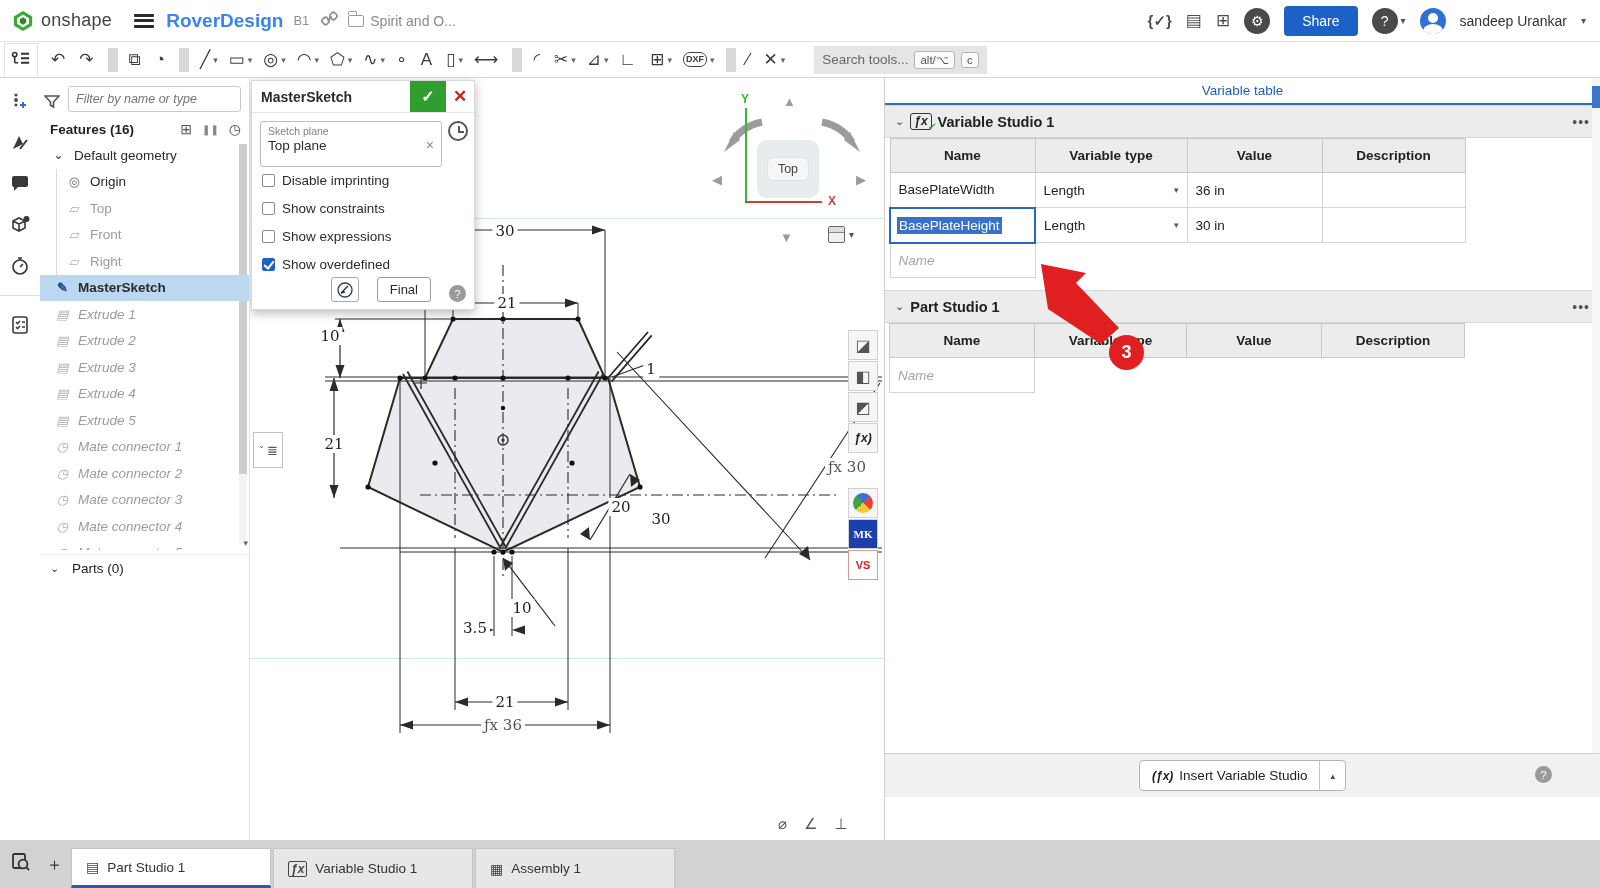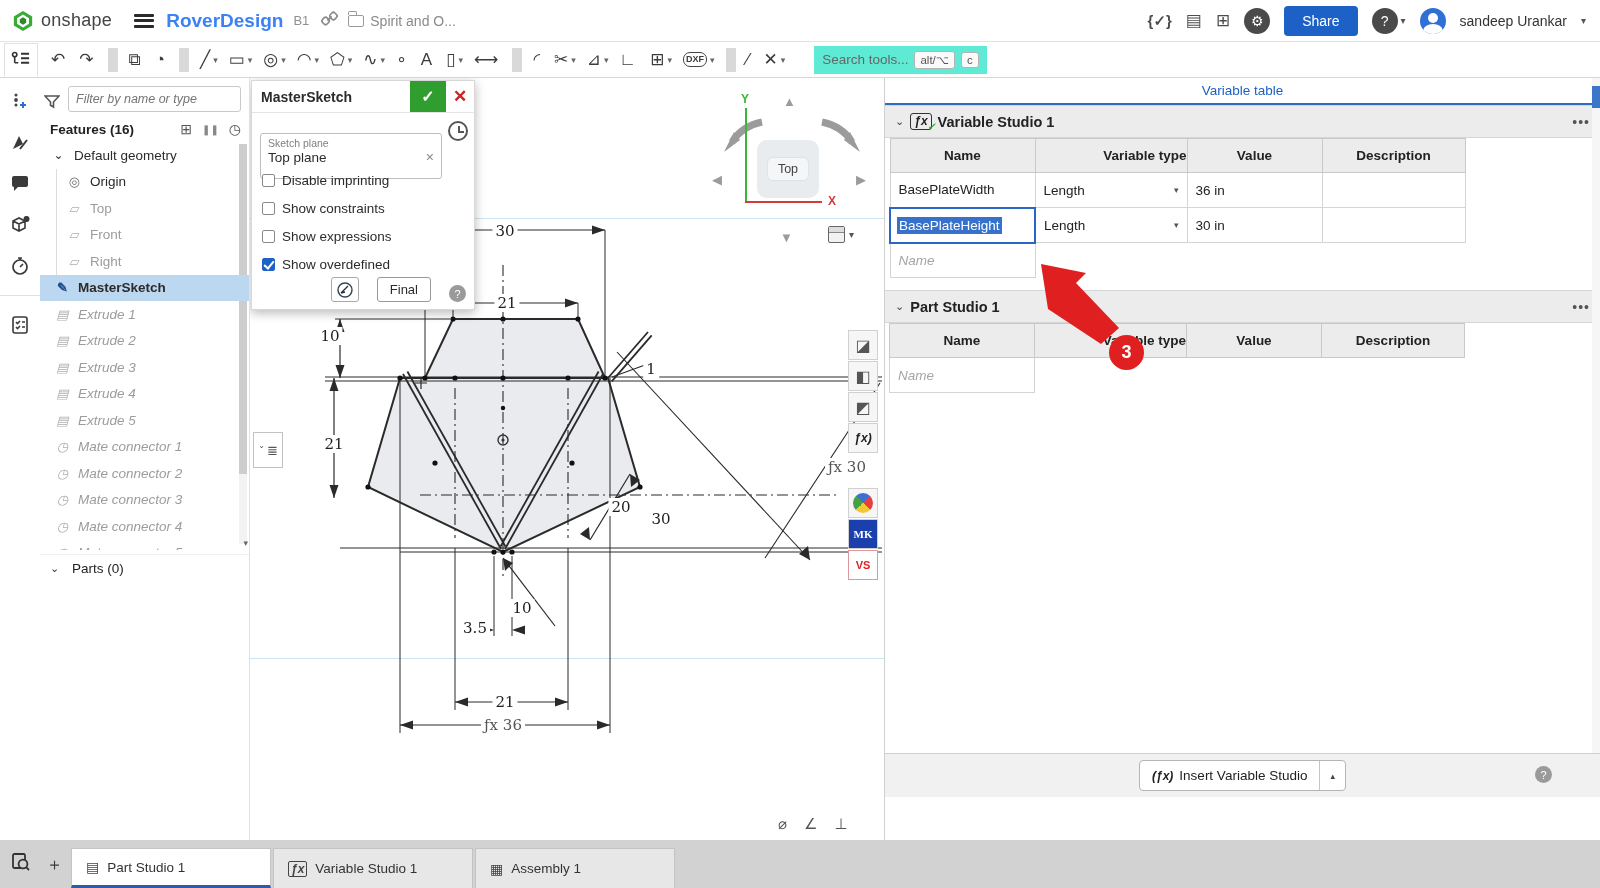--- a/index.html
+++ b/index.html
@@ -33,21 +33,21 @@
 
   
   .toolbar { position:absolute; left:0; top:42px; width:1600px; height:36px; background:#fff; border-bottom:1px solid #d6d6d6; display:flex; align-items:center; z-index:25;}
   .tb-first { width:34px; height:34px; margin-left:4px; display:flex; align-items:center; justify-content:center; background:#fff; border:1px solid #e0e0e0; border-bottom-color:#fff; }
   .tb-btn { display:flex; align-items:center; padding:0 5px; height:30px; cursor:pointer; color:#3c3c3c;}
   .tb-glyph { font-size:17px; line-height:1; }
   .tb-glyph.textglyph { font-size:9px; font-weight:bold; border:1.3px solid #444; border-radius:7px; padding:2px 2px;}
   .tb-caret { font-size:9px; color:#666; margin-left:3px;}
   .tb-divider { width:1px; height:24px; background:#d9d9d9; margin:0 5px;}
   .tools-row { display:flex; align-items:center; gap:1px; margin-left:8px;}
-  .search-tools { margin-left:24px; background:#5eead4; padding:5px 8px; display:flex; align-items:center; gap:6px; font-size:13.5px; color:#666; cursor:text;}
+  .search-tools { margin-left:24px; background:#e5e5e5; padding:5px 8px; display:flex; align-items:center; gap:6px; font-size:13.5px; color:#666; cursor:text;}
   .key-badge { border:1px solid #b5b5b5; background:#fafafa; border-radius:3px; font-size:11.5px; padding:1px 5px; color:#555;}
 
   
   .leftrail { position:absolute; left:0; top:78px; width:40px; height:762px; background:#fff; display:flex; flex-direction:column; align-items:center; padding-top:12px; gap:17px; z-index:10;}
   .rail-ic { width:24px; height:24px; display:flex; align-items:center; justify-content:center; cursor:pointer;}
   .rail-sep { width:40px; height:1px; background:#e0e0e0; }
 
   
   .features { position:absolute; left:40px; top:78px; width:210px; height:762px; background:#fff; border-right:1px solid #e0e0e0; z-index:10;}
   .filter-row { display:flex; align-items:flex-end; gap:8px; padding:8px 8px 6px 4px;}
@@ -94,21 +94,21 @@
   .vc-down { position:absolute; left:80px; top:4px; color:#9b9b9b; font-size:13px; cursor:pointer;}
   .vc-cube-btn { position:absolute; left:128px; top:0; display:flex; align-items:center; gap:4px; cursor:pointer; color:#555;}
   .cube-glyph { width:17px; height:17px; border:1.4px solid #666; background:#f2f2f2; transform:rotate(0deg); position:relative; border-radius:2px;}
   .cube-glyph::before{content:"";position:absolute;left:0;top:0;right:0;height:5px;background:#ddd;border-bottom:1px solid #888;}
   
   .dialog { position:absolute; left:1px; top:2px; width:224px; height:230px; background:#fff; box-shadow:0 3px 10px rgba(0,0,0,.28); border:1px solid #d8d8d8; z-index:20;}
   .dlg-titlebar { display:flex; align-items:center; height:32px; border-bottom:1px solid #e4e4e4; padding-left:9px;}
   .dlg-title { font-size:14px; font-weight:bold; color:#2b2b2b; margin-right:auto;}
   .dlg-accept { width:36px; height:31px; background:#2f9e2f; color:#fff; display:flex; align-items:center; justify-content:center; font-size:16px; font-weight:bold; cursor:pointer;}
   .dlg-reject { width:28px; height:31px; color:#c22; display:flex; align-items:center; justify-content:center; font-size:17px; font-weight:bold; cursor:pointer;}
-  .plane-box { position:absolute; left:8px; top:40px; width:182px; height:46px; border:1px solid #bdbdbd; border-radius:3px; padding:3px 7px;margin-top:12px;}
+  .plane-box { position:absolute; left:8px; top:40px; width:182px; height:46px; border:1px solid #bdbdbd; border-radius:3px; padding:3px 7px;}
   .plane-lbl { font-size:10.5px; color:#808080;}
   .plane-val-row { display:flex; align-items:center;}
   .plane-val { font-size:13.5px; color:#2b2b2b; margin-right:auto;}
   .plane-clear { color:#888; font-size:14px; cursor:pointer;}
   .dlg-clock { position:absolute; right:6px; top:40px; width:20px; height:20px; border:2px solid #555; border-radius:50%;}
   .dlg-clock::before{content:"";position:absolute;left:8px;top:3px;width:2px;height:7px;background:#555;}
   .dlg-clock::after{content:"";position:absolute;left:8px;top:8px;width:6px;height:2px;background:#555;}
   .chk-row { position:absolute; left:10px; display:flex; align-items:center; gap:7px; font-size:13.5px; color:#2b2b2b; cursor:pointer;}
   .chk { width:13px; height:13px; border:1.4px solid #8a8a8a; border-radius:2px; background:#fff;}
   .chk.checked { background:#1f62c6; border-color:#1f62c6; position:relative;}
@@ -137,21 +137,21 @@
   .vt-thumb { position:absolute; right:0; top:8px; width:8px; height:22px; background:#3b77c8;}
   .section-hdr { height:33px; background:#ececec; border-top:1px solid #d6d6d6; border-bottom:1px solid #d6d6d6; display:flex; align-items:center; padding:0 10px; gap:6px;}
   .sec-chev { font-size:11px; color:#444;}
   .fx-badge { position:relative; font-style:italic; font-weight:bold; font-size:12px; color:#222; border:1.3px solid #333; border-radius:3px; padding:0 3px; line-height:15px;}
   .fx-badge .mini-check { position:absolute; right:-5px; bottom:-5px; color:#2f9e2f; font-size:10px; font-weight:bold;}
   .sec-title { font-size:14.5px; font-weight:bold; color:#222;}
   .sec-menu { margin-left:auto; color:#555; font-size:14px; letter-spacing:1px; cursor:pointer;}
   table.var-table { border-collapse:collapse; table-layout:fixed; margin-left:4px;}
   .var-table th { background:#ececec; border:1px solid #c9c9c9; font-size:13.5px; font-weight:bold; color:#222; height:34px;}
   .var-table td { border:1px solid #d4d4d4; font-size:13.5px; color:#222; height:35px; padding:0 8px; background:#fff;}
-  .col-name{width:145px;} .col-type{width:152px;text-align:right;} .col-value{width:135px;} .col-desc{width:143px;}
+  .col-name{width:145px;} .col-type{width:152px;} .col-value{width:135px;} .col-desc{width:143px;}
   .type-cell { display:flex; align-items:center;}
   .type-caret { margin-left:auto; font-size:9px; color:#555;}
   td.editing { border:2px solid #2a67c4; padding:0 6px;}
   .sel-text { background:#3672cc; color:#fff; padding:1px 2px;}
   .placeholder { color:#a5a5a5; font-style:italic;}
   .newrow-cell { border:1px solid #d4d4d4; }
   .annot-svg { position:absolute; left:0; top:0; pointer-events:none; z-index:8;}
   .annot-badge { position:absolute; left:224px; top:257px; width:35px; height:35px; border-radius:50%; background:#e02020; color:#fff; display:flex; align-items:center; justify-content:center; font-size:18px; font-weight:bold; z-index:9;}
   .insert-bar { position:absolute; left:0; bottom:43px; width:715px; height:44px; background:#f1f1f1; border-top:1px solid #d0d0d0; display:flex; align-items:center; justify-content:center;}
   .insert-btn { display:flex; align-items:stretch; border:1px solid #b5b5b5; border-radius:4px; background:#fff; overflow:hidden; cursor:pointer;}

